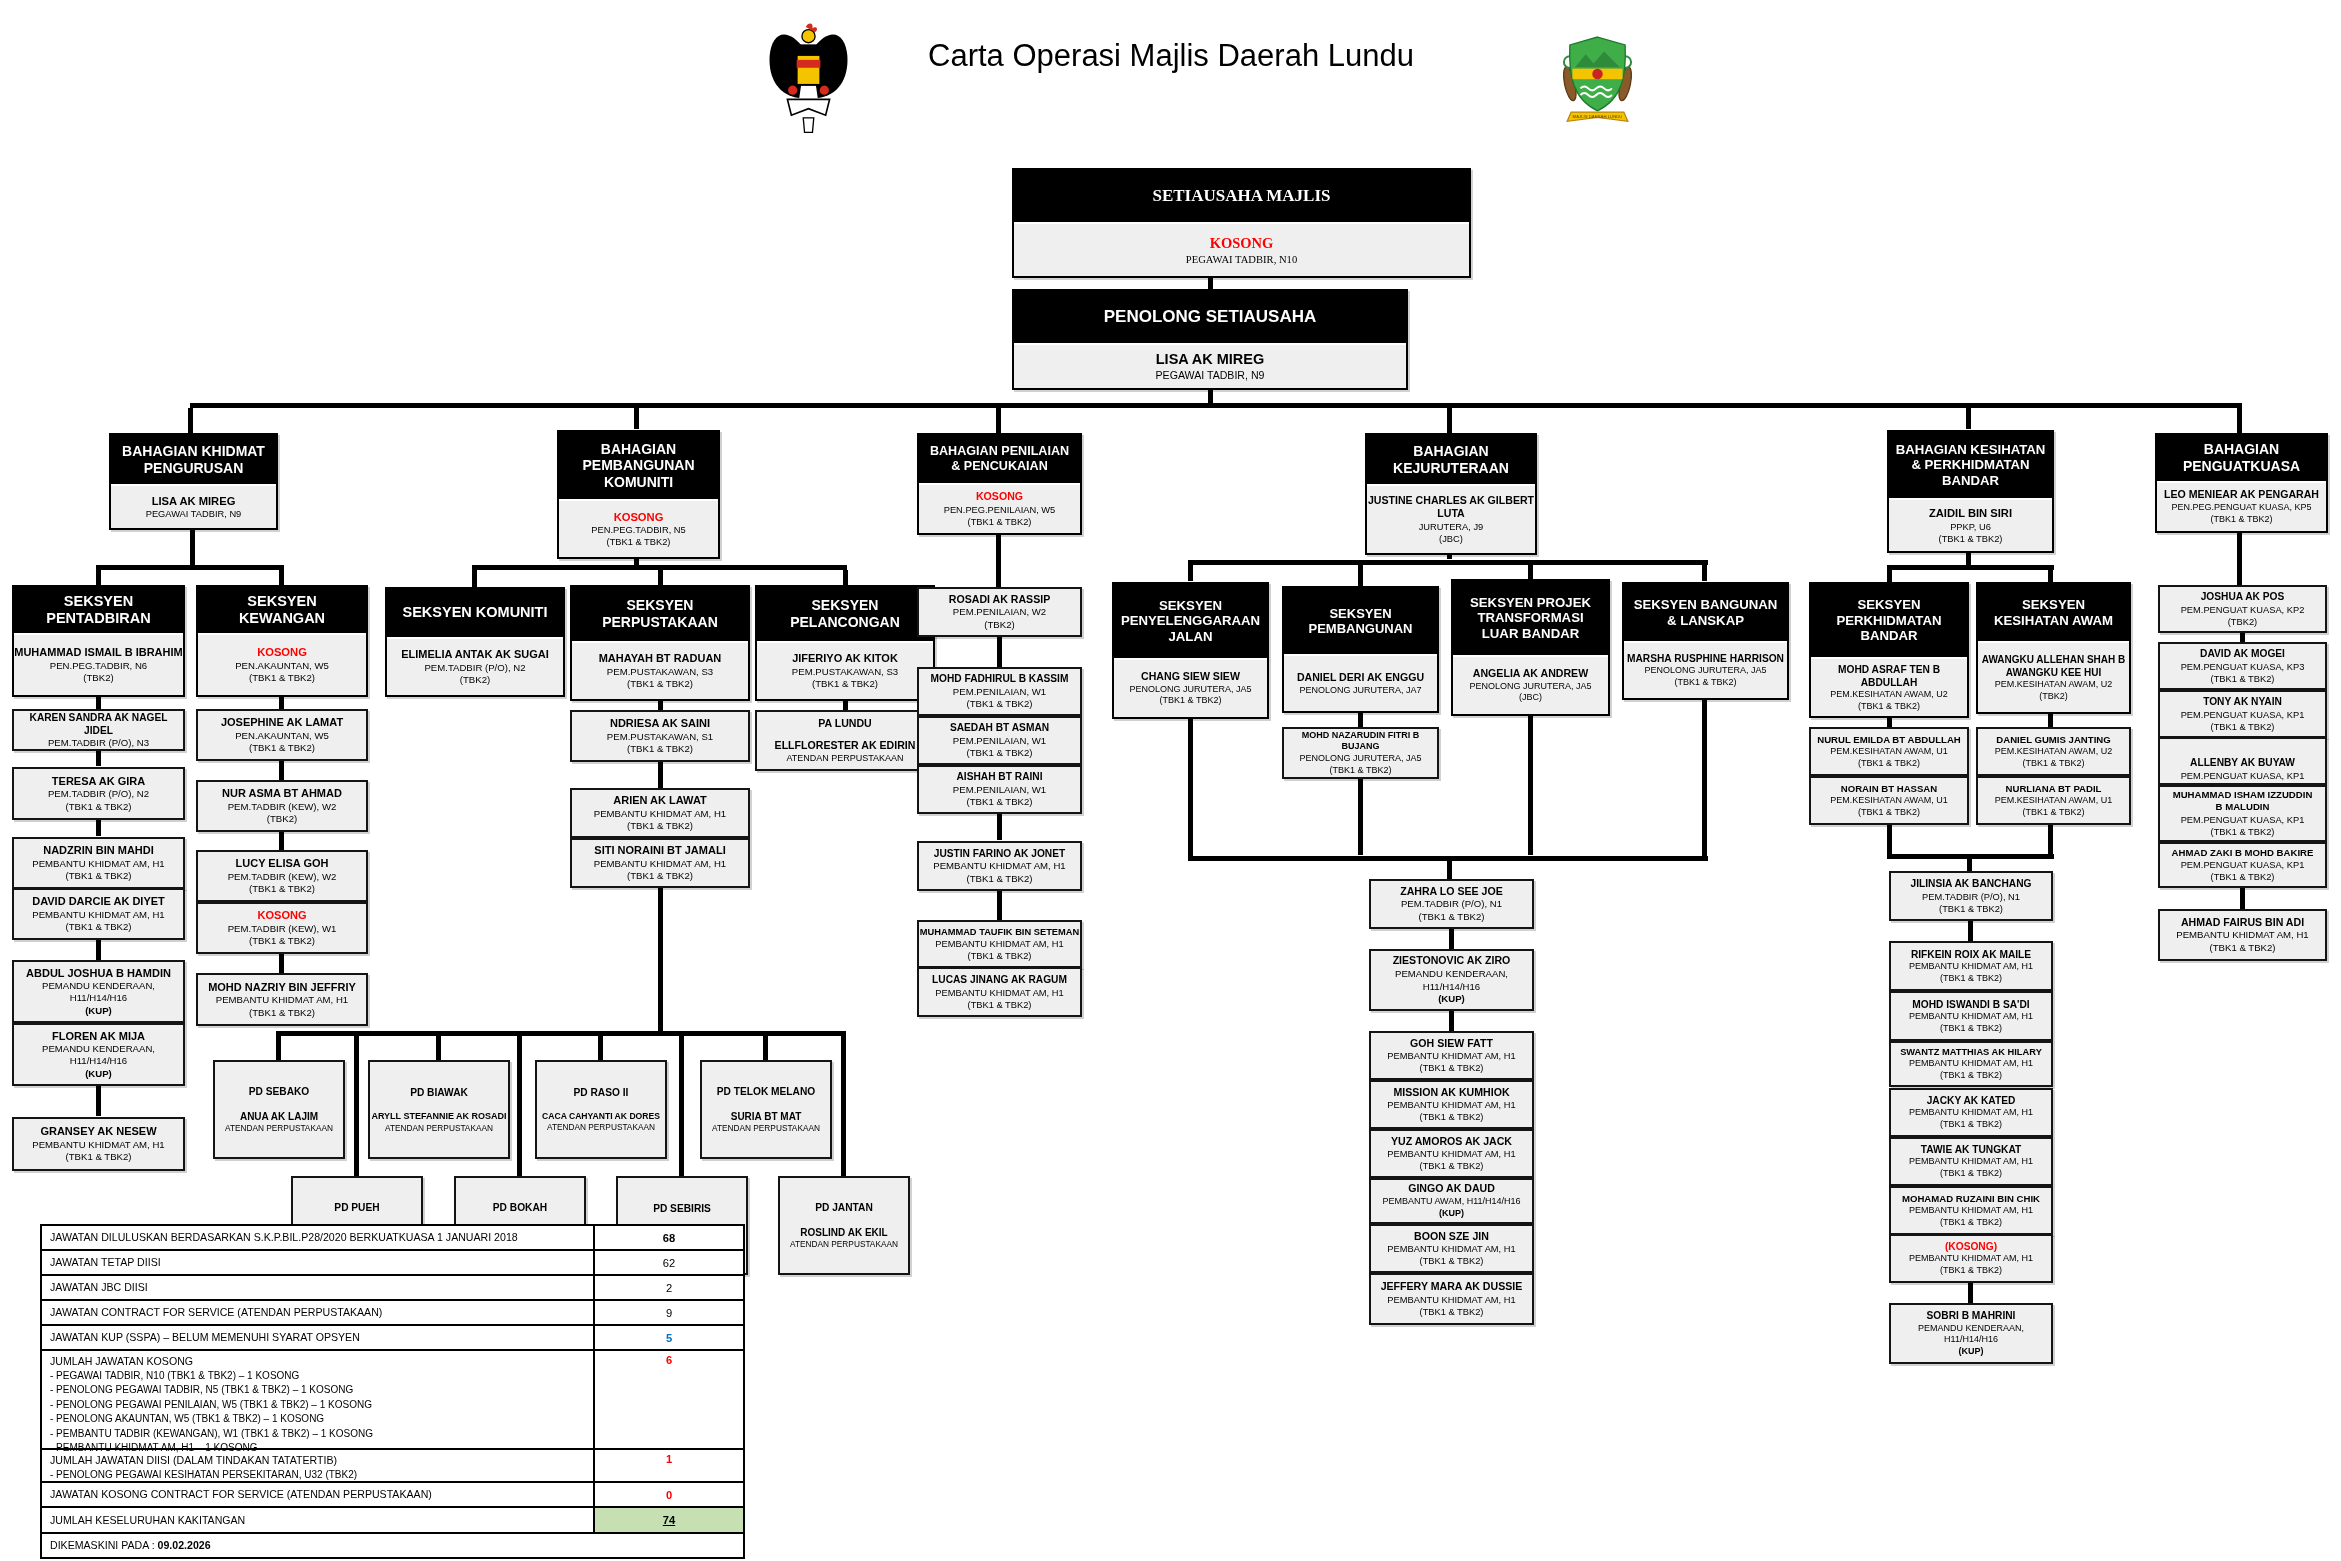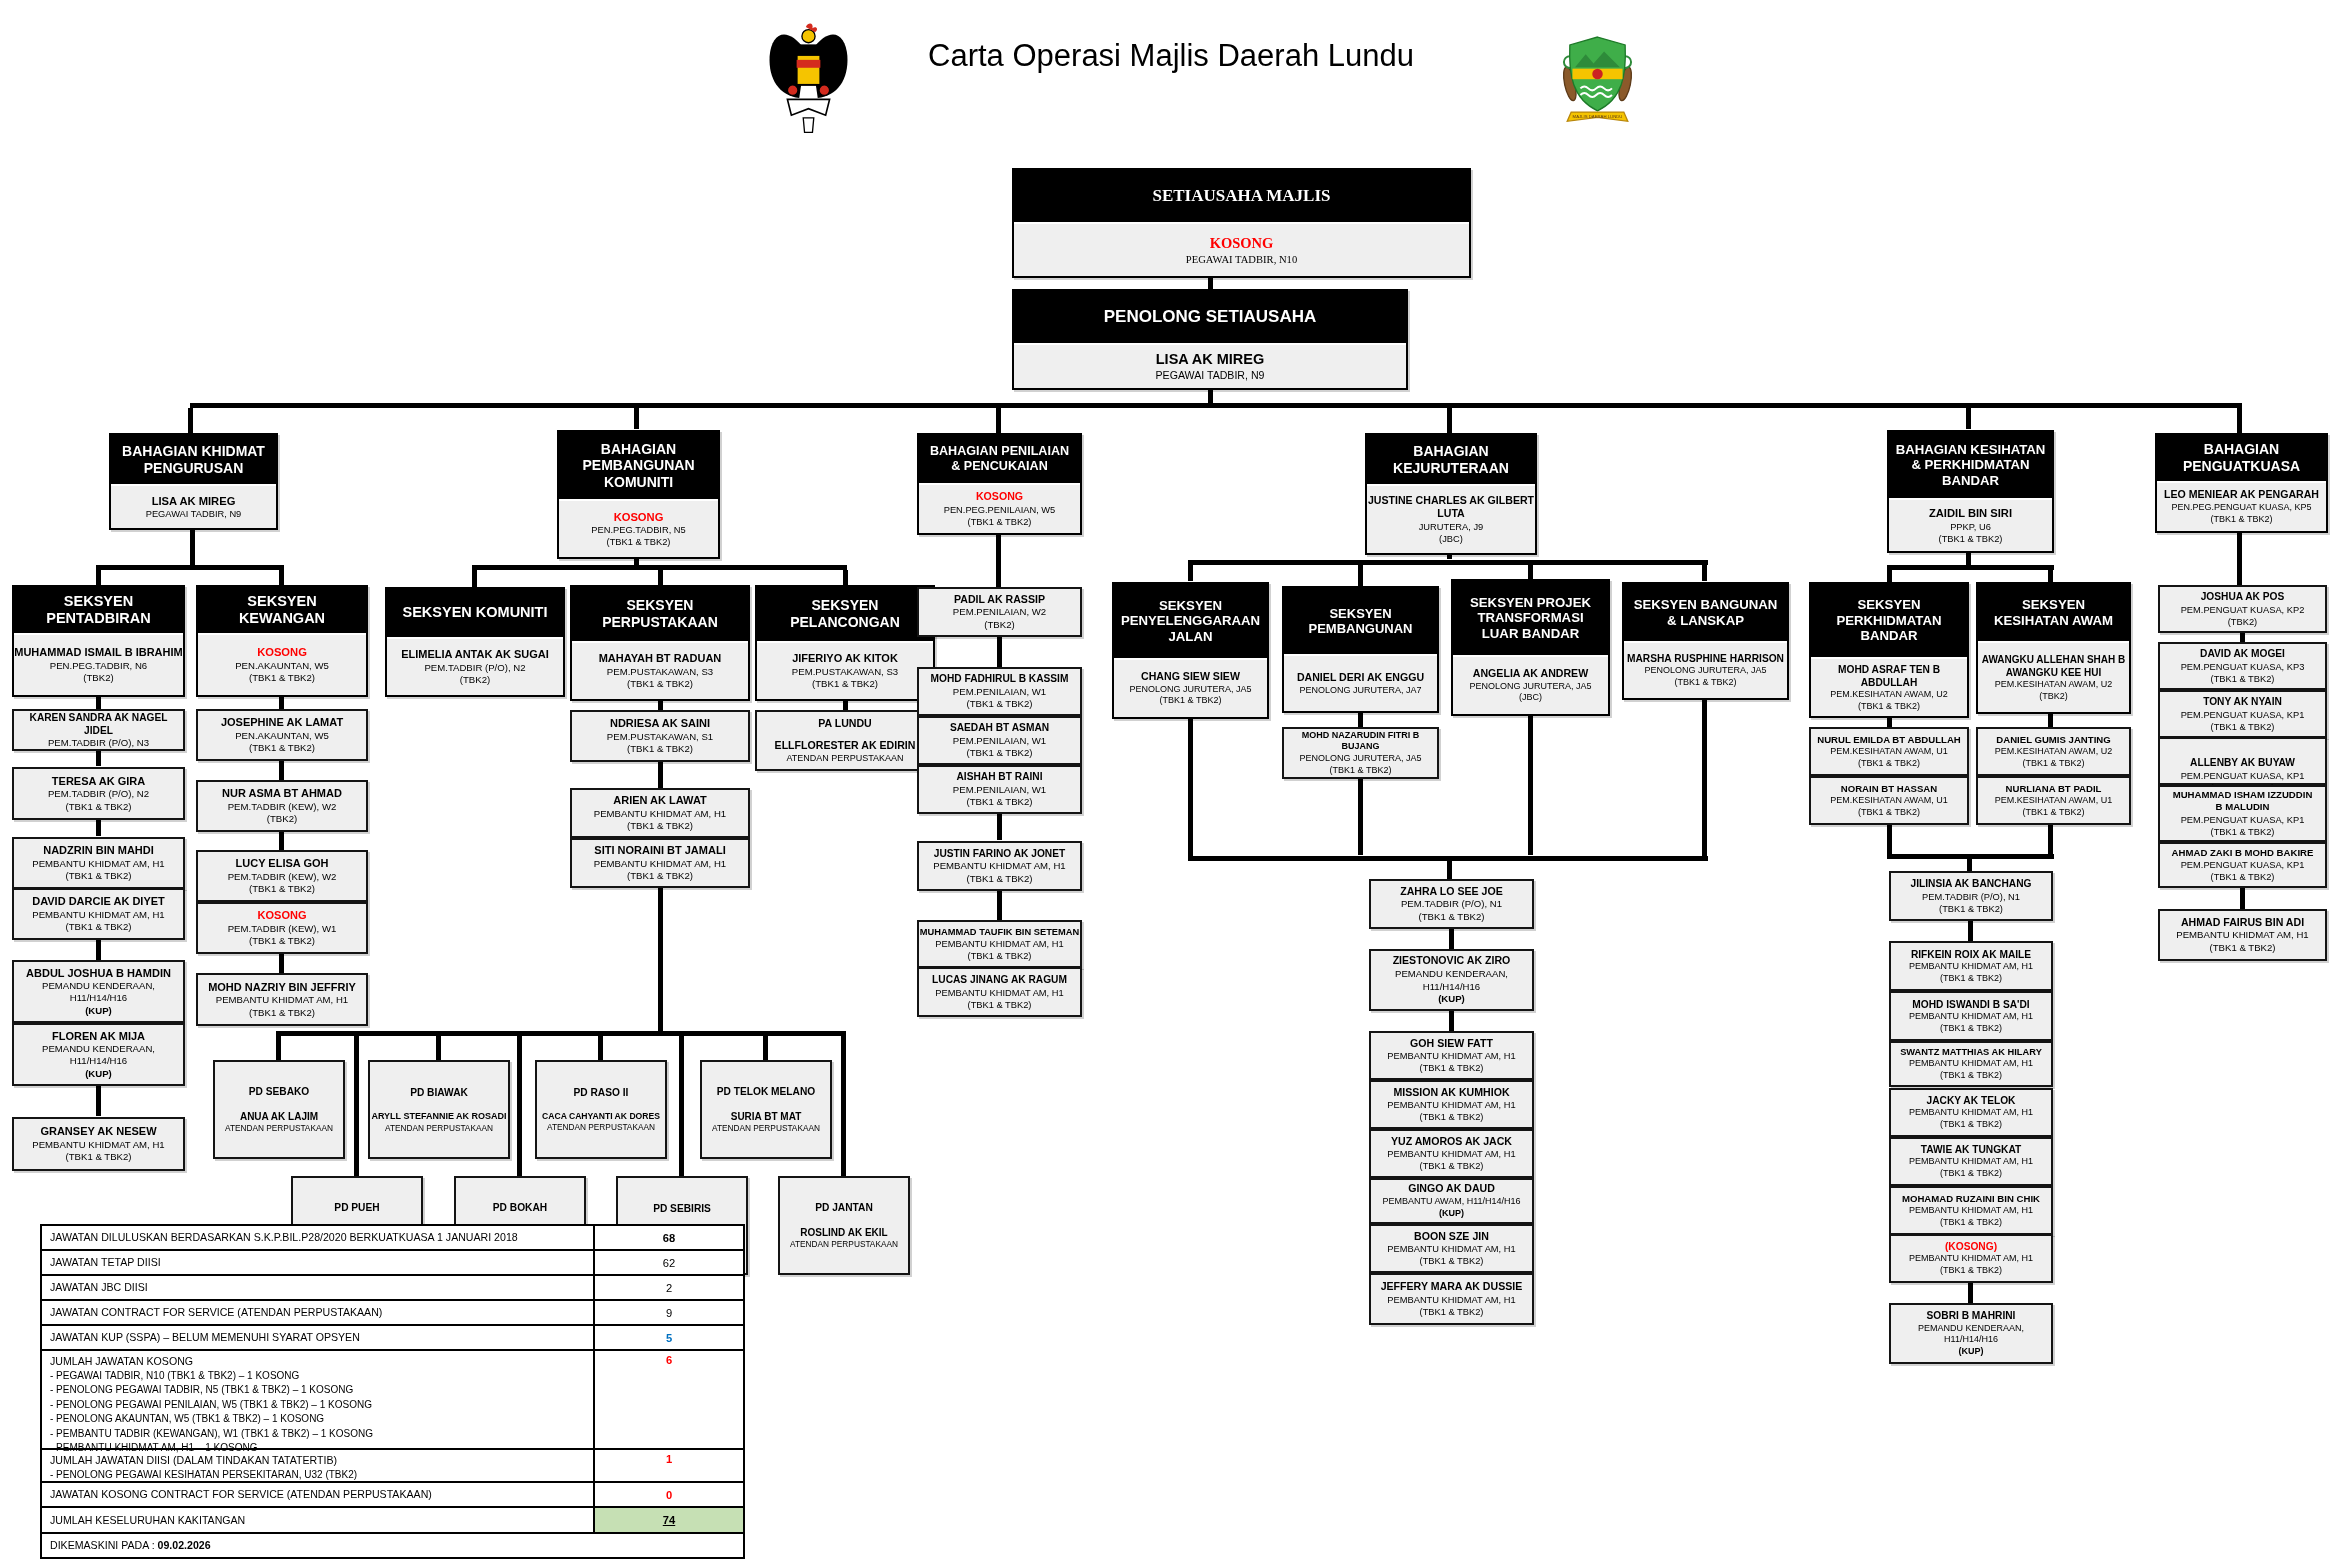--- a/index.html
+++ b/index.html
@@ -366,21 +366,21 @@
         <div style="font-size: 9.6px; color: rgb(0, 0, 0);">PEMBANTU KHIDMAT AM, H1</div>
         <div style="font-size: 9.6px; color: rgb(0, 0, 0);">(TBK1 &amp; TBK2)</div>
       </div>
       <div class="person" style="left: 755px; top: 710px; width: 180px; height: 61px;">
         <div style="font-size: 10.6px; font-weight: bold; color: rgb(0, 0, 0);">PA LUNDU</div>
         <div style="font-size: 6.6px; color: rgb(0, 0, 0);">&nbsp;</div>
         <div style="font-size: 10.6px; font-weight: bold; color: rgb(0, 0, 0);">ELLFLORESTER AK EDIRIN</div>
         <div style="font-size: 9px; color: rgb(0, 0, 0);">ATENDAN PERPUSTAKAAN</div>
       </div>
       <div class="person" style="left: 917px; top: 587px; width: 165px; height: 50px;">
-        <div style="font-size: 10.6px; font-weight: bold; color: rgb(0, 0, 0);">PADIL AK RASSIP</div>
+        <div style="font-size: 10.6px; font-weight: bold; color: rgb(0, 0, 0);">ROSADI AK RASSIP</div>
         <div style="font-size: 9.6px; color: rgb(0, 0, 0);">PEM.PENILAIAN, W2</div>
         <div style="font-size: 9.6px; color: rgb(0, 0, 0);">(TBK2)</div>
       </div>
       <div class="person" style="left: 917px; top: 667px; width: 165px; height: 49px;">
         <div style="font-size: 10.2px; font-weight: bold; color: rgb(0, 0, 0);">MOHD FADHIRUL B KASSIM</div>
         <div style="font-size: 9.6px; color: rgb(0, 0, 0);">PEM.PENILAIAN, W1</div>
         <div style="font-size: 9.6px; color: rgb(0, 0, 0);">(TBK1 &amp; TBK2)</div>
       </div>
       <div class="person" style="left: 917px; top: 716px; width: 165px; height: 49px;">
         <div style="font-size: 10.2px; font-weight: bold; color: rgb(0, 0, 0);">SAEDAH BT ASMAN</div>
@@ -487,21 +487,21 @@
         <div style="font-size: 10.2px; font-weight: bold; color: rgb(0, 0, 0);">MOHD ISWANDI B SA'DI</div>
         <div style="font-size: 9px; color: rgb(0, 0, 0);">PEMBANTU KHIDMAT AM, H1</div>
         <div style="font-size: 9px; color: rgb(0, 0, 0);">(TBK1 &amp; TBK2)</div>
       </div>
       <div class="person" style="left: 1889px; top: 1041px; width: 164px; height: 46px;">
         <div style="font-size: 9.3px; font-weight: bold; color: rgb(0, 0, 0);">SWANTZ MATTHIAS AK HILARY</div>
         <div style="font-size: 9px; color: rgb(0, 0, 0);">PEMBANTU KHIDMAT AM, H1</div>
         <div style="font-size: 9px; color: rgb(0, 0, 0);">(TBK1 &amp; TBK2)</div>
       </div>
       <div class="person" style="left: 1889px; top: 1088px; width: 164px; height: 49px;">
-        <div style="font-size: 10.2px; font-weight: bold; color: rgb(0, 0, 0);">JACKY AK TELOK</div>
+        <div style="font-size: 10.2px; font-weight: bold; color: rgb(0, 0, 0);">JACKY AK KATED</div>
         <div style="font-size: 9px; color: rgb(0, 0, 0);">PEMBANTU KHIDMAT AM, H1</div>
         <div style="font-size: 9px; color: rgb(0, 0, 0);">(TBK1 &amp; TBK2)</div>
       </div>
       <div class="person" style="left: 1889px; top: 1137px; width: 164px; height: 49px;">
         <div style="font-size: 10.2px; font-weight: bold; color: rgb(0, 0, 0);">TAWIE AK TUNGKAT</div>
         <div style="font-size: 9px; color: rgb(0, 0, 0);">PEMBANTU KHIDMAT AM, H1</div>
         <div style="font-size: 9px; color: rgb(0, 0, 0);">(TBK1 &amp; TBK2)</div>
       </div>
       <div class="person" style="left: 1889px; top: 1186px; width: 164px; height: 49px;">
         <div style="font-size: 9.6px; font-weight: bold; color: rgb(0, 0, 0);">MOHAMAD RUZAINI BIN CHIK</div>

